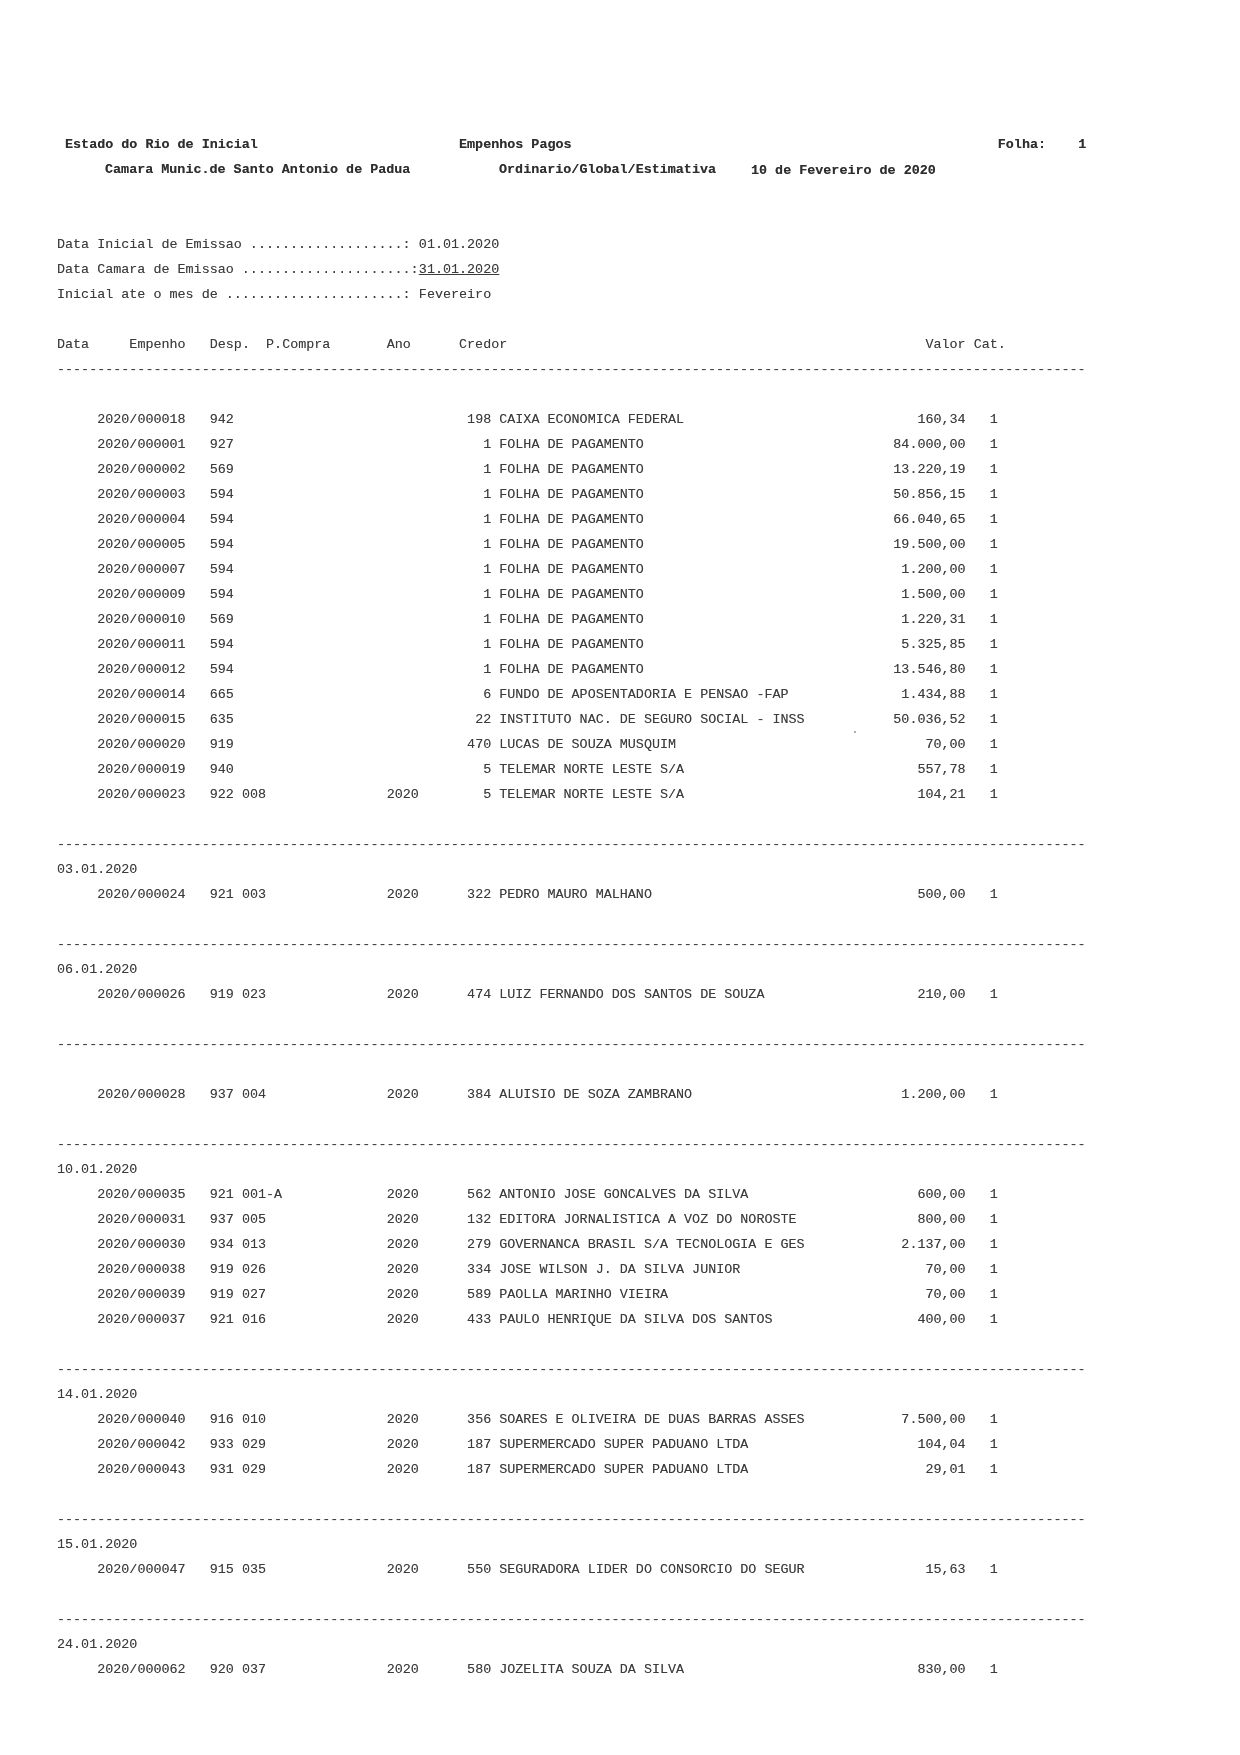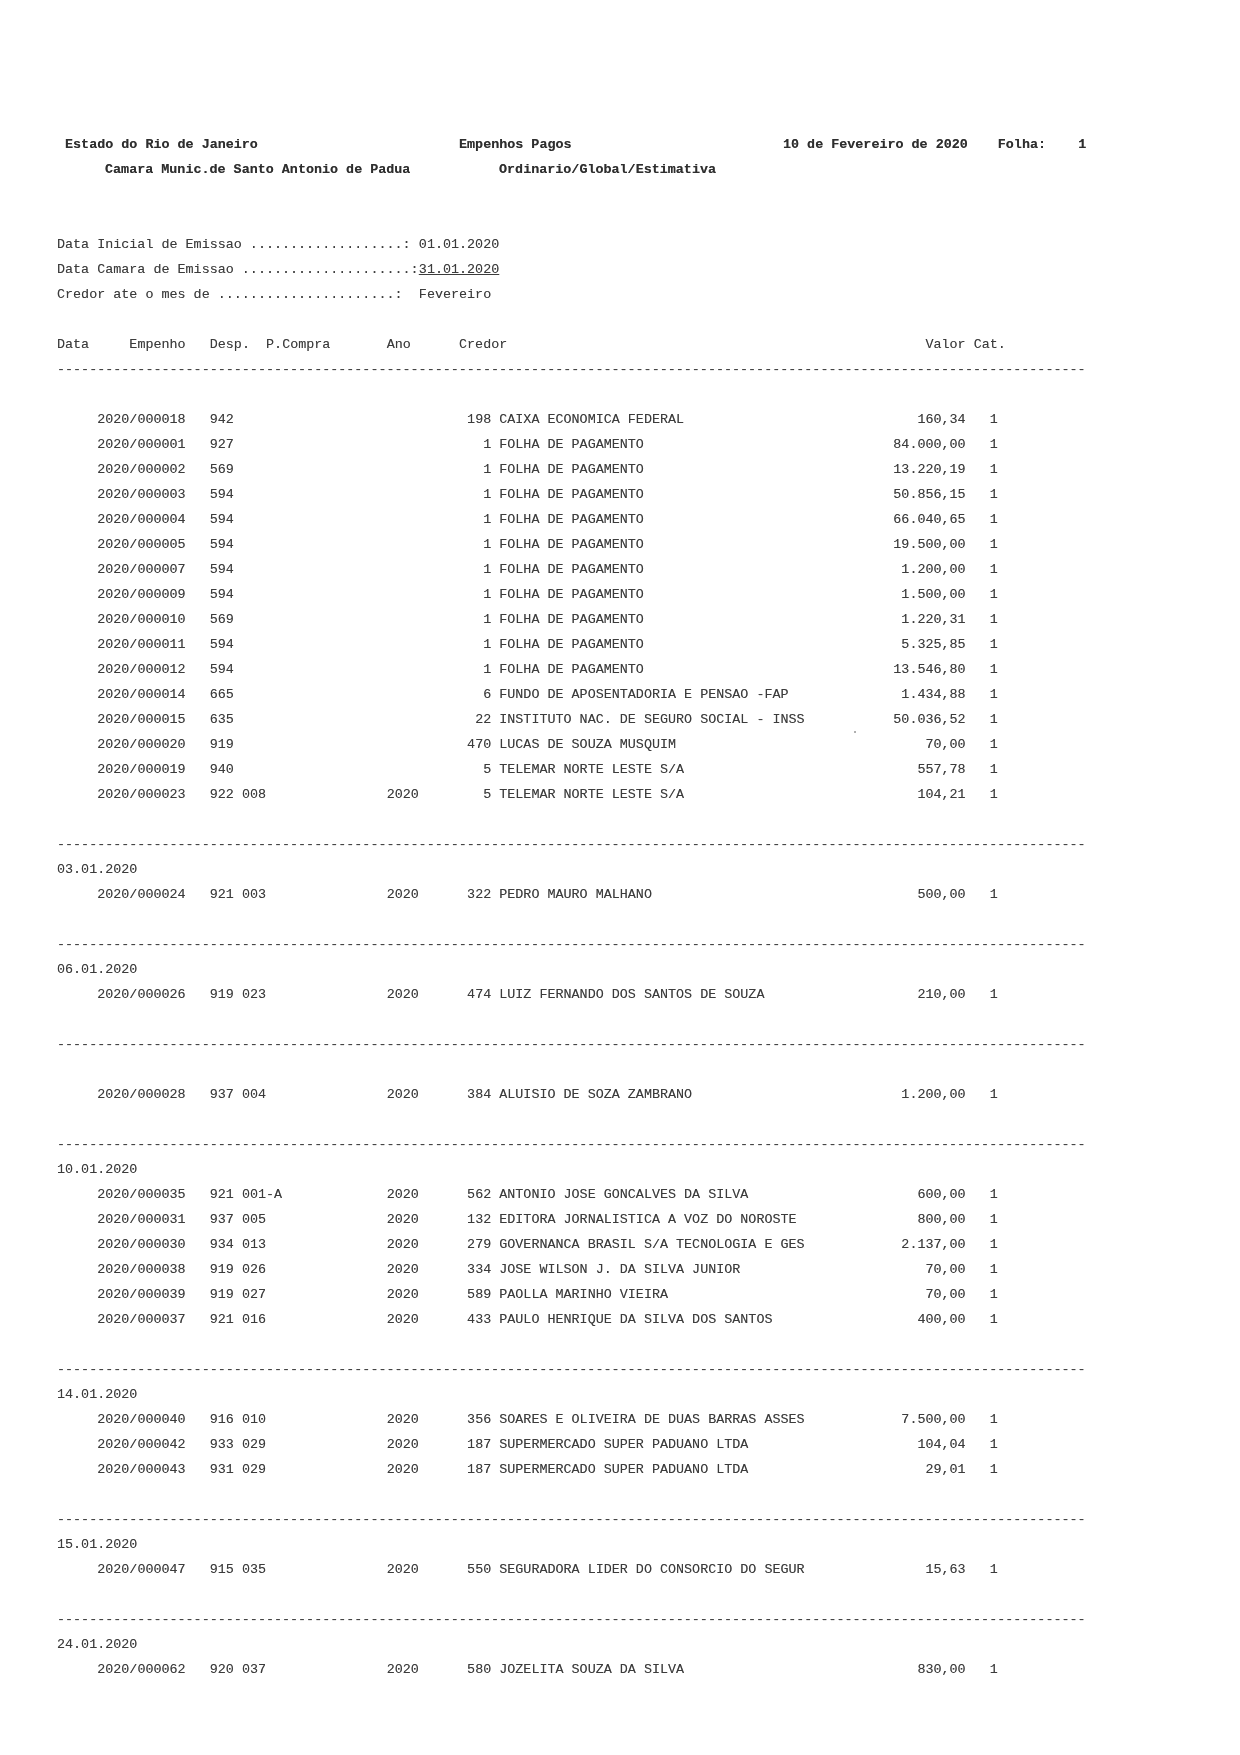--- a/index.html
+++ b/index.html
@@ -33,25 +33,25 @@
   }
   .dim{
     color:#9a9a9a;
     text-shadow:none;
   }
 </style>
 </head>
 <body>
 
 <div class="page" id="page">
-    <div class="line b" style="top: 132px;"><span class="cell" style="left: 65.041px;">Estado do Rio de Janeiro</span><span class="cell" style="left: 459.05px;">Empenhos Pagos</span><span class="cell" style="left: 783px;">10 de Fevereiro de 2020</span><span class="cell" style="left: 997.797px;">Folha:</span><span class="cell" style="left: 1078.21px;">1</span></div>
+    <div class="line b" style="top: 132px;"><span class="cell" style="left: 65.041px;">Estado do Rio de Inicial</span><span class="cell" style="left: 459.05px;">Empenhos Pagos</span><span class="cell" style="left: 751px; margin-top: 26px;">10 de Fevereiro de 2020</span><span class="cell" style="left: 997.797px;">Folha:</span><span class="cell" style="left: 1078.21px;">1</span></div>
     <div class="line b" style="top: 157px; margin-left: 40px;"><span class="cell" style="left: 65.041px;">Camara Munic.de Santo Antonio de Padua</span><span class="cell" style="left: 459.05px;">Ordinario/Global/Estimativa</span></div>
     <div class="line" style="top: 232px;"><span class="cell" style="left: 57px;">Data Inicial de Emissao ...................:</span><span class="cell" style="left: 418.845px;">01.01.2020</span></div>
     <div class="line" style="top: 257px;"><span class="cell" style="left: 57px;">Data Camara de Emissao .....................:</span><span class="cell" style="left: 418.845px; text-decoration: underline;">31.01.2020</span></div>
-    <div class="line" style="top: 282px;"><span class="cell" style="left: 57px;">Credor ate o mes de ......................:</span><span class="cell" style="left: 418.845px;">Fevereiro</span></div>
+    <div class="line" style="top: 282px;"><span class="cell" style="left: 57px;">Inicial ate o mes de ......................:</span><span class="cell" style="left: 418.845px;">Fevereiro</span></div>
     <div class="line" style="top: 332px;"><span class="cell" style="left: 57px;">Data</span><span class="cell" style="left: 129.369px;">Empenho</span><span class="cell" style="left: 209.779px;">Desp.</span><span class="cell" style="left: 266.066px;">P.Compra</span><span class="cell" style="left: 386.681px;">Ano</span><span class="cell" style="left: 459.05px;">Credor</span><span class="cell" style="right: 274.367px;">Valor</span><span class="cell" style="left: 973.674px;">Cat.</span></div>
     <div class="line" style="top: 357px;"><span class="cell" style="left: 57px;">--------------------------------------------------------------------------------------------------------------------------------</span></div>
     <div class="line" style="top: 407px;"><span class="cell" style="left: 97.205px;">2020/000018</span><span class="cell" style="left: 209.779px;">942</span><span class="cell" style="left: 241.943px;"></span><span class="cell" style="left: 386.681px;"></span><span class="cell" style="right: 748.786px;">198</span><span class="cell" style="left: 499.255px;">CAIXA ECONOMICA FEDERAL</span><span class="cell" style="right: 274.367px;">160,34</span><span class="cell" style="left: 989.756px;">1</span></div>
     <div class="line" style="top: 432px;"><span class="cell" style="left: 97.205px;">2020/000001</span><span class="cell" style="left: 209.779px;">927</span><span class="cell" style="left: 241.943px;"></span><span class="cell" style="left: 386.681px;"></span><span class="cell" style="right: 748.786px;">1</span><span class="cell" style="left: 499.255px;">FOLHA DE PAGAMENTO</span><span class="cell" style="right: 274.367px;">84.000,00</span><span class="cell" style="left: 989.756px;">1</span></div>
     <div class="line" style="top: 457px;"><span class="cell" style="left: 97.205px;">2020/000002</span><span class="cell" style="left: 209.779px;">569</span><span class="cell" style="left: 241.943px;"></span><span class="cell" style="left: 386.681px;"></span><span class="cell" style="right: 748.786px;">1</span><span class="cell" style="left: 499.255px;">FOLHA DE PAGAMENTO</span><span class="cell" style="right: 274.367px;">13.220,19</span><span class="cell" style="left: 989.756px;">1</span></div>
     <div class="line" style="top: 482px;"><span class="cell" style="left: 97.205px;">2020/000003</span><span class="cell" style="left: 209.779px;">594</span><span class="cell" style="left: 241.943px;"></span><span class="cell" style="left: 386.681px;"></span><span class="cell" style="right: 748.786px;">1</span><span class="cell" style="left: 499.255px;">FOLHA DE PAGAMENTO</span><span class="cell" style="right: 274.367px;">50.856,15</span><span class="cell" style="left: 989.756px;">1</span></div>
     <div class="line" style="top: 507px;"><span class="cell" style="left: 97.205px;">2020/000004</span><span class="cell" style="left: 209.779px;">594</span><span class="cell" style="left: 241.943px;"></span><span class="cell" style="left: 386.681px;"></span><span class="cell" style="right: 748.786px;">1</span><span class="cell" style="left: 499.255px;">FOLHA DE PAGAMENTO</span><span class="cell" style="right: 274.367px;">66.040,65</span><span class="cell" style="left: 989.756px;">1</span></div>
     <div class="line" style="top: 532px;"><span class="cell" style="left: 97.205px;">2020/000005</span><span class="cell" style="left: 209.779px;">594</span><span class="cell" style="left: 241.943px;"></span><span class="cell" style="left: 386.681px;"></span><span class="cell" style="right: 748.786px;">1</span><span class="cell" style="left: 499.255px;">FOLHA DE PAGAMENTO</span><span class="cell" style="right: 274.367px;">19.500,00</span><span class="cell" style="left: 989.756px;">1</span></div>
     <div class="line" style="top: 557px;"><span class="cell" style="left: 97.205px;">2020/000007</span><span class="cell" style="left: 209.779px;">594</span><span class="cell" style="left: 241.943px;"></span><span class="cell" style="left: 386.681px;"></span><span class="cell" style="right: 748.786px;">1</span><span class="cell" style="left: 499.255px;">FOLHA DE PAGAMENTO</span><span class="cell" style="right: 274.367px;">1.200,00</span><span class="cell" style="left: 989.756px;">1</span></div>
     <div class="line" style="top: 582px;"><span class="cell" style="left: 97.205px;">2020/000009</span><span class="cell" style="left: 209.779px;">594</span><span class="cell" style="left: 241.943px;"></span><span class="cell" style="left: 386.681px;"></span><span class="cell" style="right: 748.786px;">1</span><span class="cell" style="left: 499.255px;">FOLHA DE PAGAMENTO</span><span class="cell" style="right: 274.367px;">1.500,00</span><span class="cell" style="left: 989.756px;">1</span></div>

